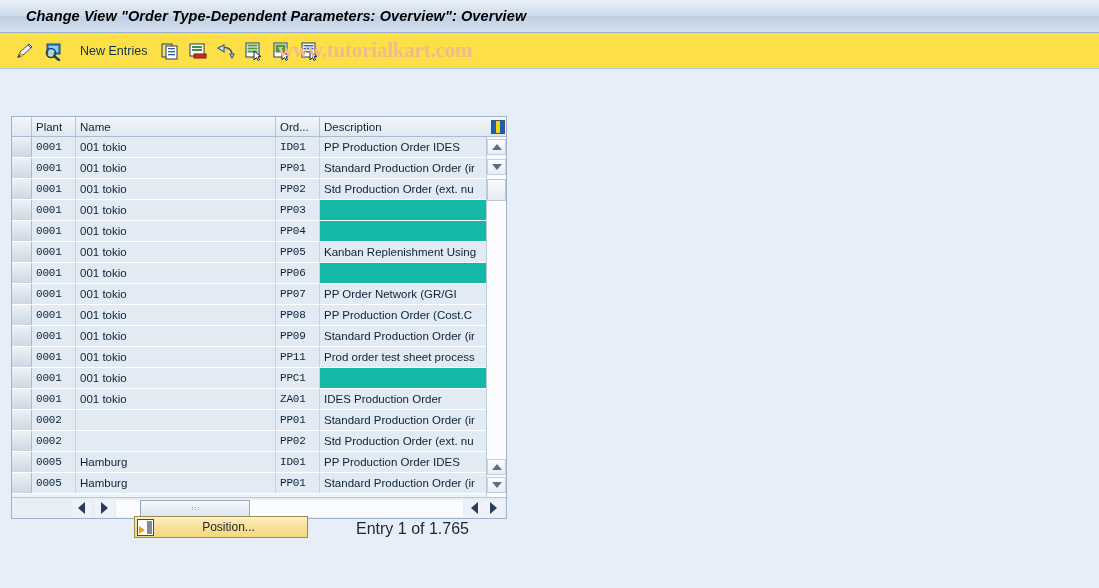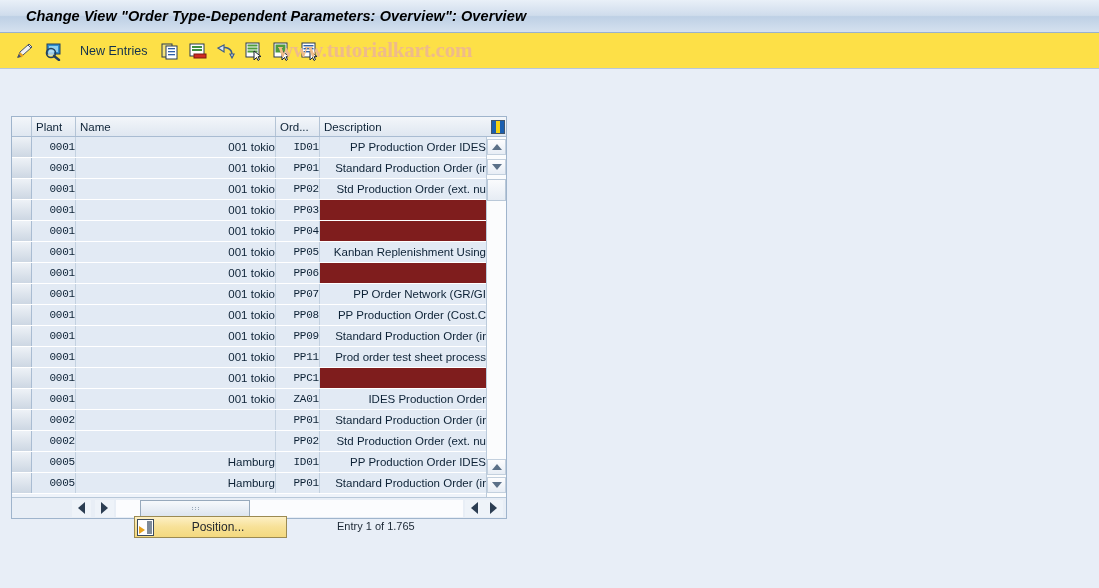--- a/index.html
+++ b/index.html
@@ -128,23 +128,22 @@
     position: relative;
     height: 360px;
     overflow: hidden;
   }
   #rows {
     width: 476px;
   }
   .row {
     display: flex;
     height: 21px;
-    background: #7f1d1d;
+    background: #14b8a6;
     border-bottom: 1px solid #ffffff;
-    text-align: right;
   }
   .cell {
     font-size: 11.5px;
     color: #0d2236;
     line-height: 20px;
     padding-left: 4px;
     border-right: 1px solid #c3d1e0;
     overflow: hidden;
     white-space: nowrap;
     background: #e2eaf4;
@@ -250,21 +249,21 @@
     background-size: 3px 3px;
     background-position: 0 0, 0 2px;
     background-repeat: repeat-x;
   }
   #h-right-grp { margin-left: auto; display: flex; align-items: center; padding-right: 3px; }
 
   
   #position-button {
     position: absolute;
     left: 134px; top: 516px;
-    width: 153px; height: 22px;
+    width: 174px; height: 22px;
     background: linear-gradient(to bottom, #fdf0c4 0%, #f7e197 50%, #f4d97f 100%);
     border: 1px solid #9b8a52;
     display: flex; align-items: center;
     cursor: pointer;
     font-size: 12px;
     color: #24282e;
   }
   #position-icon {
     width: 17px; height: 17px;
     margin-left: 2px;
@@ -282,22 +281,22 @@
     content: ""; position: absolute;
     left: 1px; bottom: 1px;
     width: 0; height: 0;
     border-top: 4px solid transparent;
     border-bottom: 4px solid transparent;
     border-left: 6px solid #e8a21c;
   }
   #position-label { flex: 1; text-align: center; padding-right: 4px; }
   #entry-count {
     position: absolute;
-    left: 337px; top: 520px;
-    font-size: 11px;
+    left: 356px; top: 520px;
+    font-size: 16px;
     color: #1a2633;
     white-space: nowrap;
   }
 
   
   svg { display: block; }
 </style>
 </head>
 <body>
 

